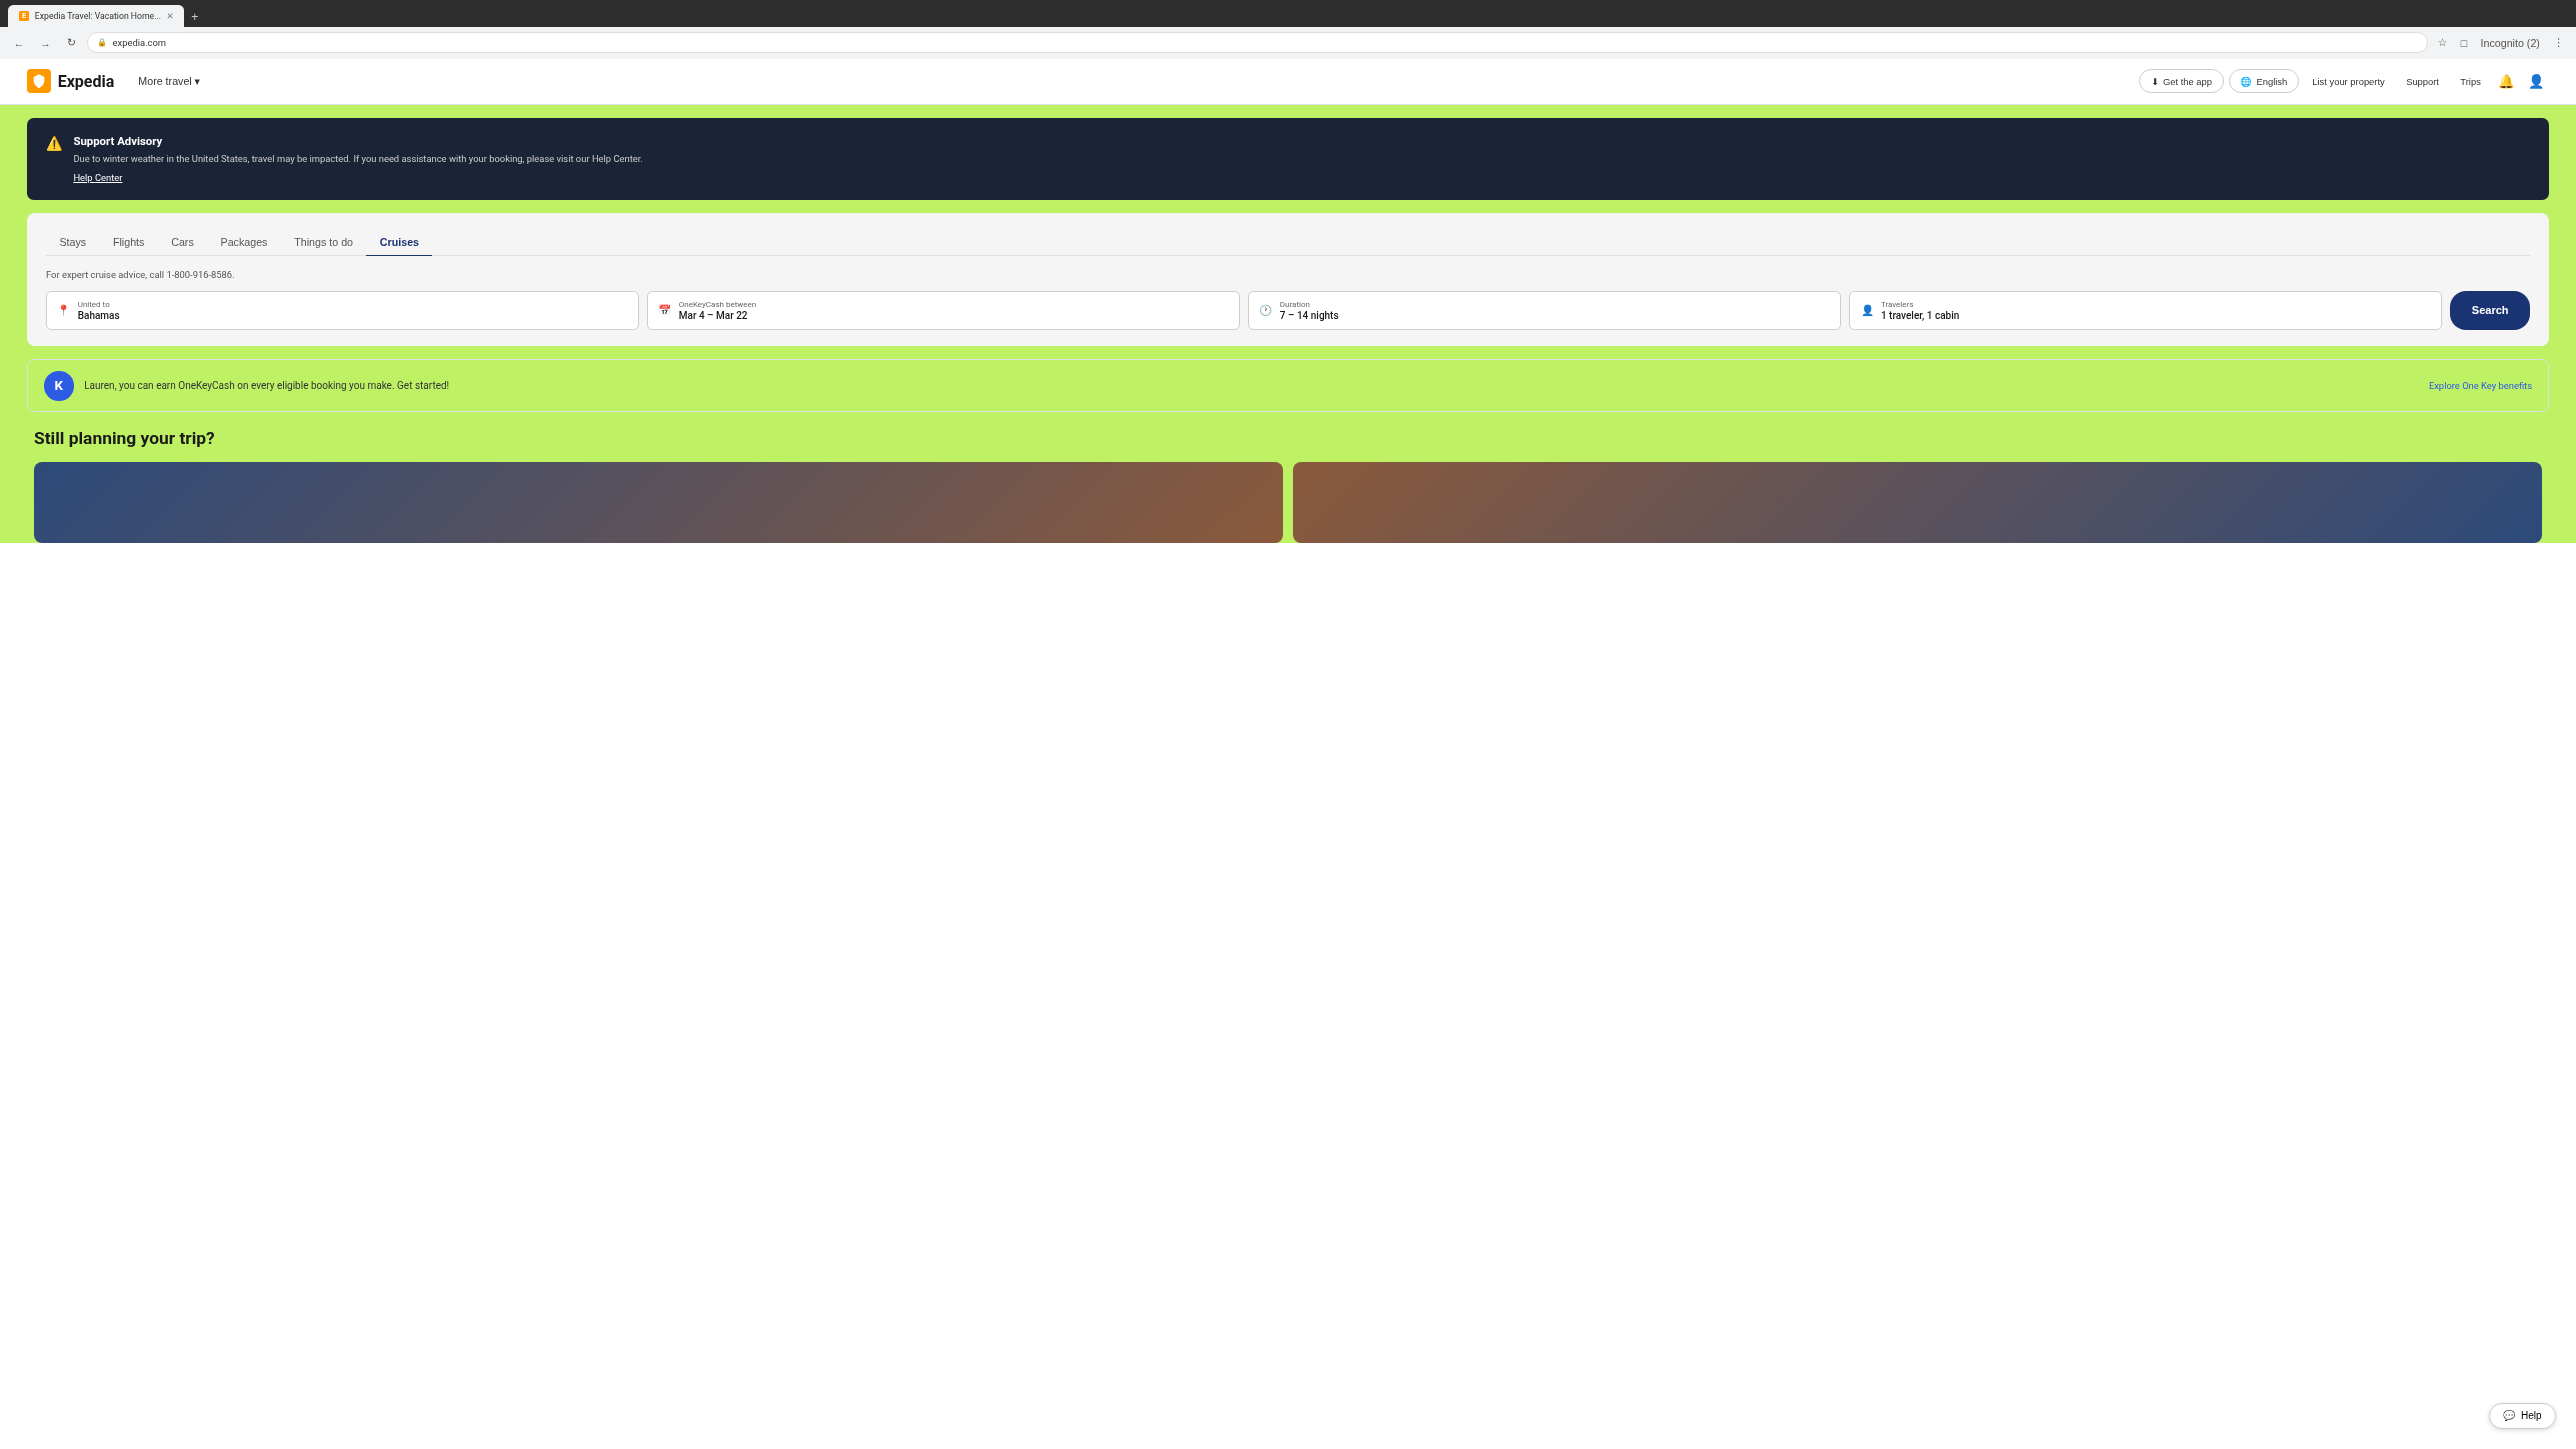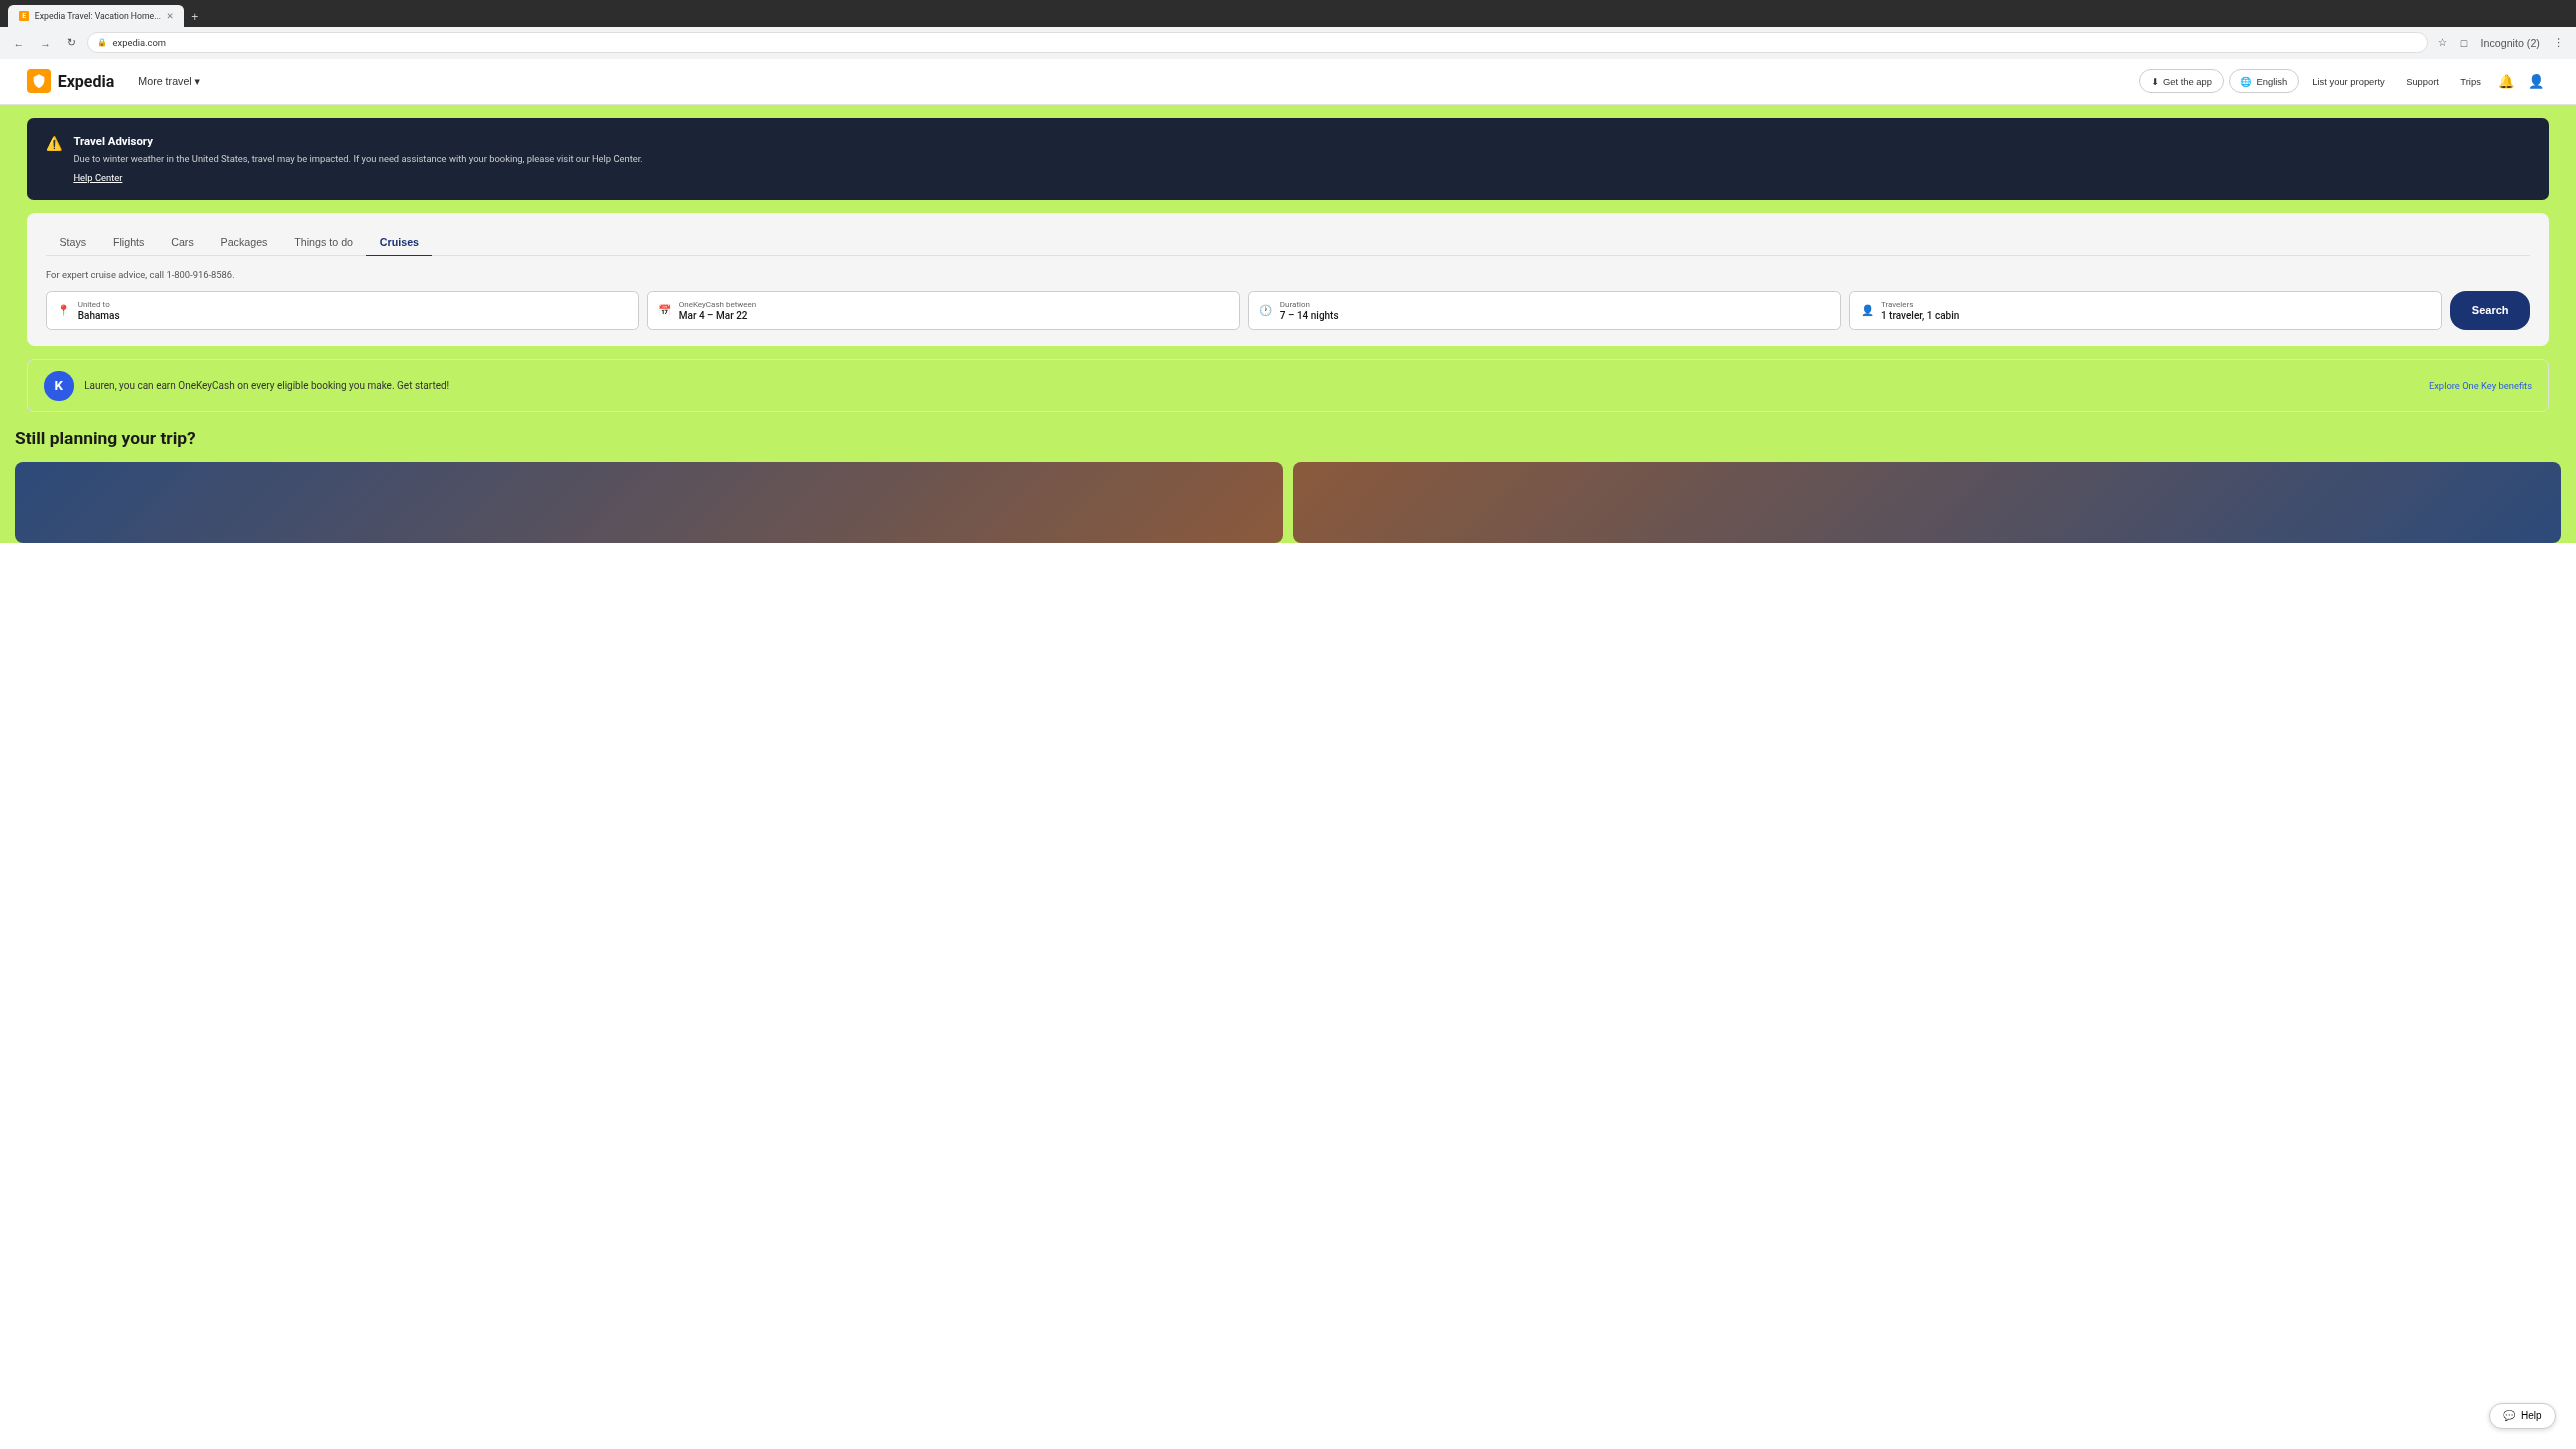--- a/index.html
+++ b/index.html
@@ -62,21 +62,21 @@
     .field-value { font-size: 10px; color: #1a1a1a; font-weight: 500; }
     .search-btn { background: #1a3473; color: #fff; border: none; border-radius: 16px; padding: 9.4px 21.5px; font-size: 11px; font-weight: 700; cursor: pointer; white-space: nowrap; }
 
     
     .onekey-banner { margin: 13.4px 27px; display: flex; align-items: center; padding: 10.7px 16px; border: 0.7px solid #e0e0e0; border-radius: 6.7px; gap: 10.7px; }
     .onekey-avatar { width: 29.5px; height: 29.5px; background: #2d5be3; border-radius: 50%; display: flex; align-items: center; justify-content: center; color: #fff; font-size: 13.4px; font-weight: 700; flex-shrink: 0; }
     .onekey-text { flex: 1; font-size: 10px; color: #333; }
     .onekey-link { color: #2d5be3; font-size: 9.4px; text-decoration: none; white-space: nowrap; }
 
     
-    .still-planning { margin: 16px 15px 0; }
+    .still-planning { margin: 16px 34px 0; }
     .section-title { font-size: 17.4px; font-weight: 700; color: #1a1a1a; margin-bottom: 13.4px; }
     .card-grid { display: grid; grid-template-columns: 1fr 1fr; gap: 10.7px; }
     .card { border-radius: 8px; overflow: hidden; height: 81px; position: relative; }
     .card-bg-1 { background: linear-gradient(135deg, #2c4a7a 0%, #8b5a3c 100%); }
     .card-bg-2 { background: linear-gradient(135deg, #8b5a3c 0%, #2c4a7a 100%); }
 
     
     .help-btn { position: fixed; bottom: 20px; right: 20px; background: #fff; border: 0.7px solid #ccc; border-radius: 16px; padding: 6.7px 13.4px; font-size: 10px; display: flex; align-items: center; gap: 5.4px; cursor: pointer; box-shadow: 0 1.3px 5.4px rgba(0,0,0,0.15); }
   </style>
 </head>
@@ -146,21 +146,21 @@
         <span>Trips</span>
       </button>
       <button class="header-icon-btn">🔔</button>
       <button class="header-icon-btn">👤</button>
     </div>
   </header>
 
   <div class="travel-advisory">
     <div class="advisory-icon">⚠️</div>
     <div class="advisory-content">
-      <div class="advisory-title">Travel Advisory</div>
+      <div class="advisory-title">Support Advisory</div>
       <div class="advisory-text">Due to winter weather in the United States, travel may be impacted. If you need assistance with your booking, please visit our Help Center.</div>
       <a href="#" class="advisory-link">Help Center</a>
     </div>
   </div>
 
   <div class="search-container">
     <div class="tabs">
       <button class="tab">
         <span>Stays</span>
       </button>

